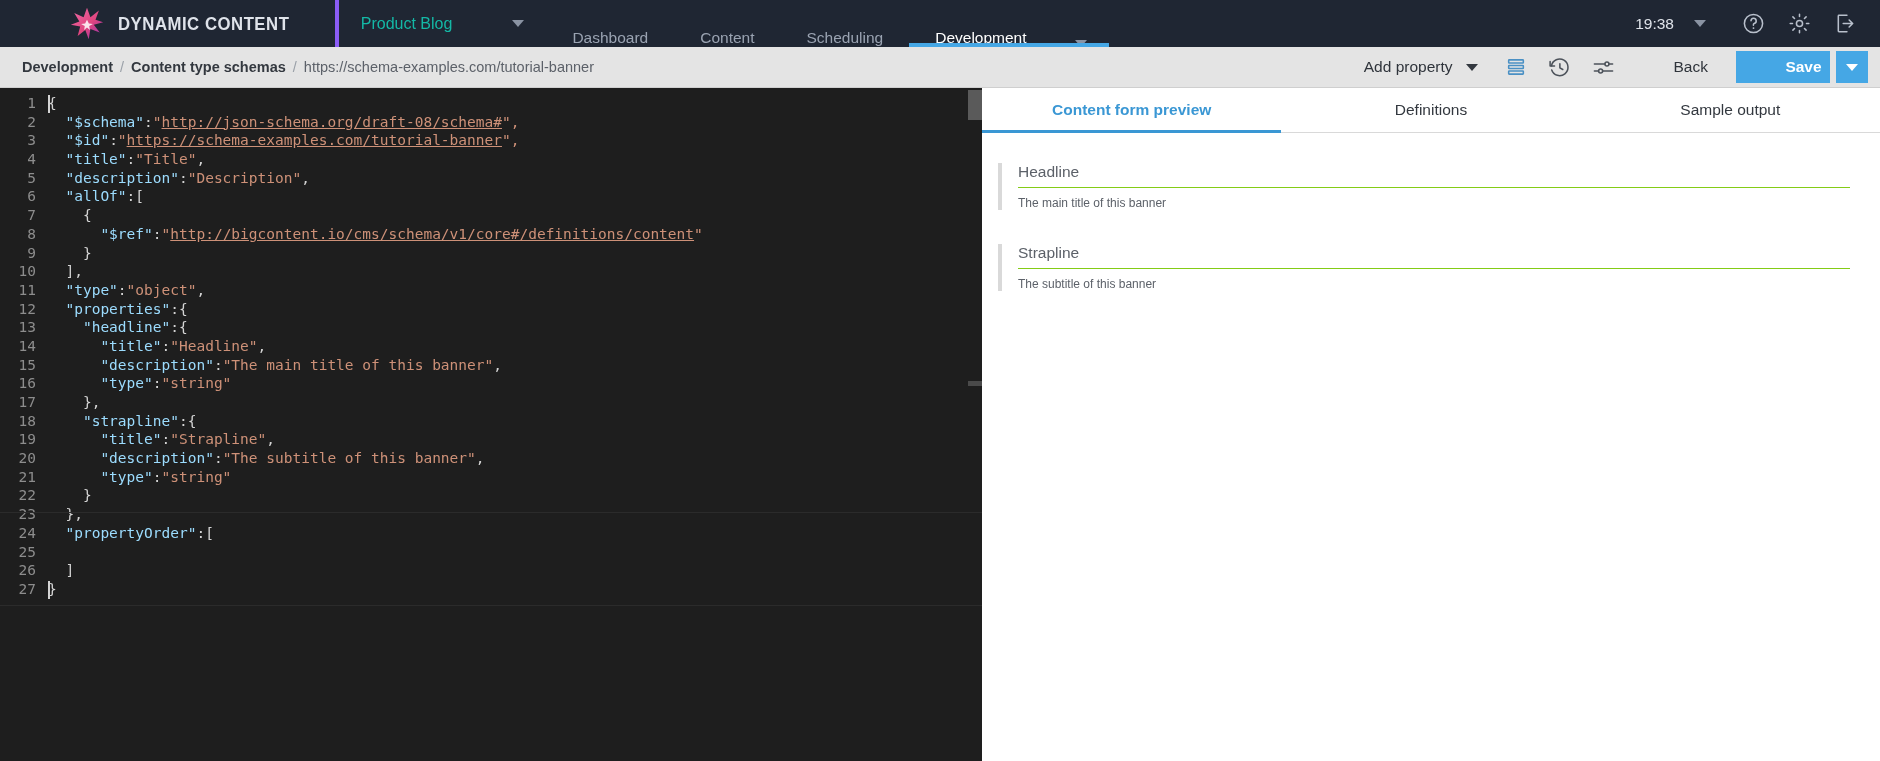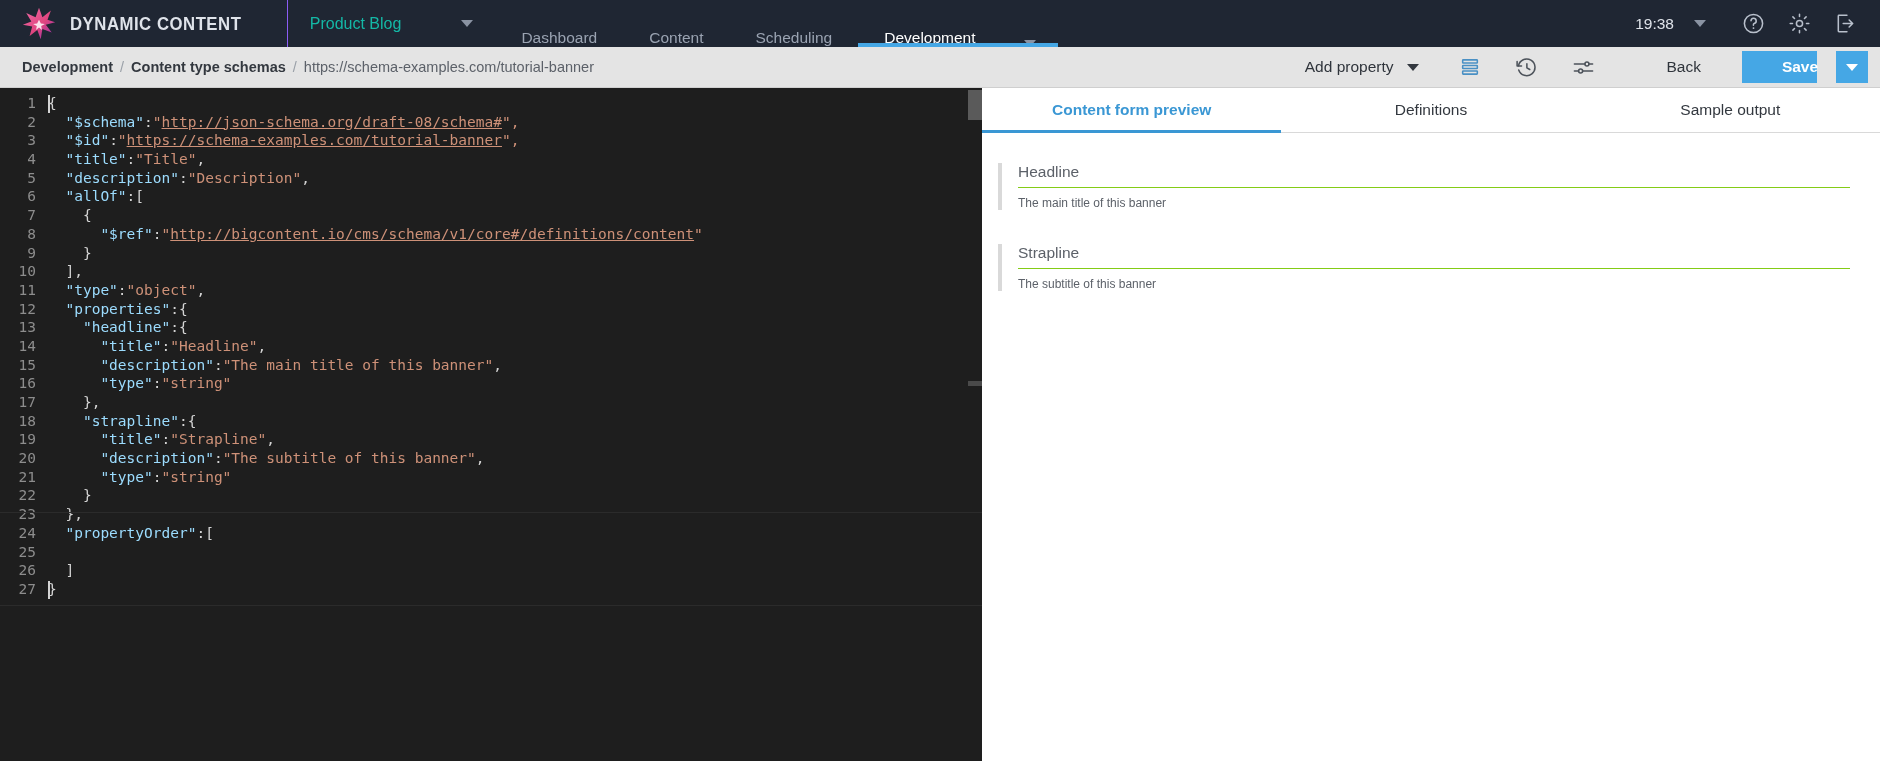--- a/index.html
+++ b/index.html
@@ -15,21 +15,22 @@
     height: 47px;
     background: #1f2633;
     display: flex;
     align-items: stretch;
     position: relative;
   }
   .brand {
     display: flex; align-items: center;
     padding: 0 22px 0 22px;
     gap: 14px;
-    border-right: 1px solid #8b5cf6;
+    border-right: 4px solid #8b5cf6;
+    margin-left: 48px;
   }
   .logo { width: 34px; height: 34px; display:block; }
   .brand-name {
     color: #dfe3ea;
     font-size: 19px;
     font-weight: bold;
     letter-spacing: 0.6px;
     font-family: "Liberation Sans Narrow", "Liberation Sans", sans-serif;
     transform: scaleX(0.88);
     transform-origin: left center;
@@ -90,41 +91,41 @@
     display: flex;
     align-items: center;
     padding: 0 12px 0 22px;
     border-bottom: 1px solid #cfcfcf;
   }
   .crumbs { display: flex; align-items: center; gap: 7px; white-space: nowrap; }
   .crumb { font-size: 14.5px; color: #33383f; font-weight: bold; cursor: pointer; }
   .crumb.last { font-weight: normal; color: #5c6169; cursor: default; }
   .crumb-sep { color: #9aa0a8; font-size: 14.5px; }
   .crumb-spacer { flex: 1; }
-  .crumb-tools { display: flex; align-items: center; gap: 17px; }
+  .crumb-tools { display: flex; align-items: center; gap: 4px; }
   .addprop {
     display: flex; align-items: center; gap: 13px;
     font-size: 15.5px; color: #2f343b;
     padding: 0 14px; cursor: pointer;
   }
   .addprop .caret { border-top-color: #33383f; }
   .tool-icon {
     width: 40px; height: 30px;
     display: flex; align-items: center; justify-content: center;
     cursor: pointer; color: #4c525a;
   }
   .backbtn {
     font-size: 15.5px; color: #2f343b;
     padding: 0 24px; cursor: pointer;
     margin-left: 22px;
   }
   .savebtn {
     background: #45a7e5; color: #fff;
     font-size: 15.5px; font-weight: bold;
-    height: 32px; width: 75px;
+    height: 32px; width: 94px;
     display: flex; align-items: center; justify-content: center;
     cursor: pointer;
     padding-left: 41px;
   }
   .savecaret {
     background: #45a7e5;
     height: 32px; width: 32px;
     display: flex; align-items: center; justify-content: center;
     margin-left: 2px; cursor: pointer;
   }

